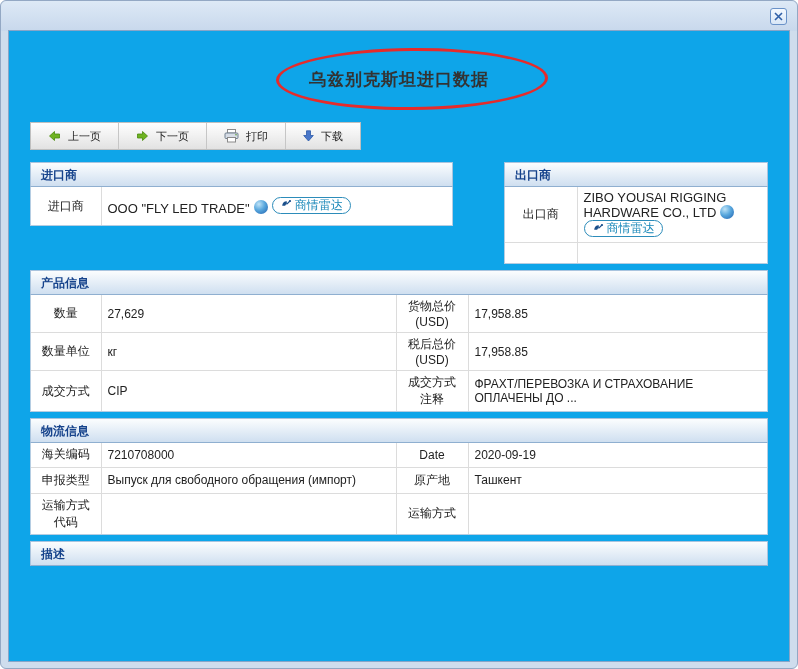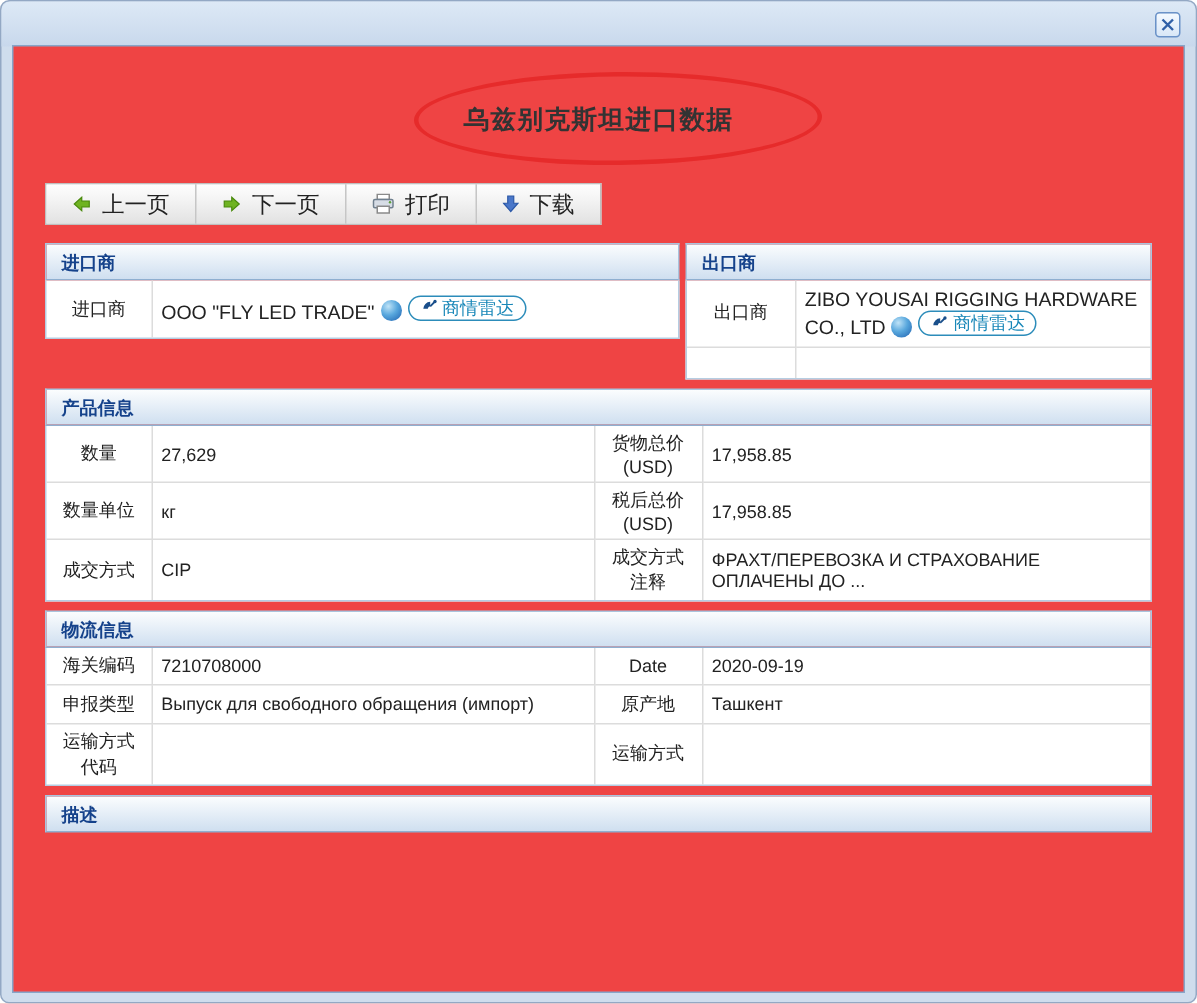--- a/index.html
+++ b/index.html
@@ -22,21 +22,21 @@
     position: absolute; top:7px; right:10px;
     width:17px; height:17px;
     background: linear-gradient(#f4f9ff, #d9e7f7);
     border: 1px solid #6a92c8;
     border-radius: 3px;
     display:flex; align-items:center; justify-content:center;
     cursor:pointer;
   }
   .content {
     position: absolute; top:29px; left:7px; right:7px; bottom:6px;
-    background:#ef4444;
+    background:#0ea5e9;
     border: 1px solid #87a5c8;
     overflow: hidden;
   }
 
   
   .title-wrap { margin-top:37px; position:relative; text-align:center; height:26px; }
   .page-title { font-size:17px; font-weight:bold; color:#333; letter-spacing:1px; }
   .hl-ellipse {
     position:absolute; left:calc(50% - 123px); top:-20px;
     width:272px; height:62px;
@@ -48,21 +48,21 @@
   
   .toolbar {
     display:inline-flex; margin:28px 0 0 21px;
     border:1px solid #bfbfbf; background:#eee;
   }
   .tb-btn {
     display:flex; align-items:center; gap:7px;
     height:26px; padding:0 17px;
     background: linear-gradient(#fefefe 0%, #f2f2f2 45%, #e2e2e2 100%);
     border:none; border-left:1px solid #c6c6c6;
-    font-size:15px; color:#222; cursor:pointer;
+    font-size:11px; color:#222; cursor:pointer;
     font-family: inherit;
     justify-content: flex-end;
   }
   .tb-btn:first-child { border-left:none; }
   .tb-btn svg { flex:0 0 auto; }
 
   
   .sections { margin: 12px 21px 0 21px; }
   .section { margin-top: 6px; }
   .section:first-child { margin-top: 0; }
@@ -86,21 +86,21 @@
   td.lbl { text-align:center; color:#555; padding:3px 2px; }
   td.val { text-align:left; }
 
   .h21{height:21px}.h24{height:24px}.h26{height:26px}.h27{height:27px}
   .h30{height:30px}.h34{height:34px}.h36{height:36px}.h38{height:38px}
   .h40{height:40px}.h44{height:44px}
 
   
   .split { display:flex; gap:4px; }
   .split .sub-l { width:423px; flex:0 0 auto; }
-  .split .sub-r { flex:1 1 auto; }
+  .split .sub-r { flex:1 1 auto;margin-left:47px; }
   .company-name { font-size:13px; color:#222; }
   .globe {
     display:inline-block; width:14px; height:14px; border-radius:50%;
     background: radial-gradient(circle at 35% 30%, #bfe3f7 0%, #58a7dd 45%, #1d5fae 100%);
     vertical-align:-2px; margin:0 4px; cursor:pointer;
   }
   .radar-badge {
     display:inline-flex; align-items:center; gap:3px;
     border:1px solid #2c8cba; border-radius:9px;
     padding:0 7px; height:17px;

